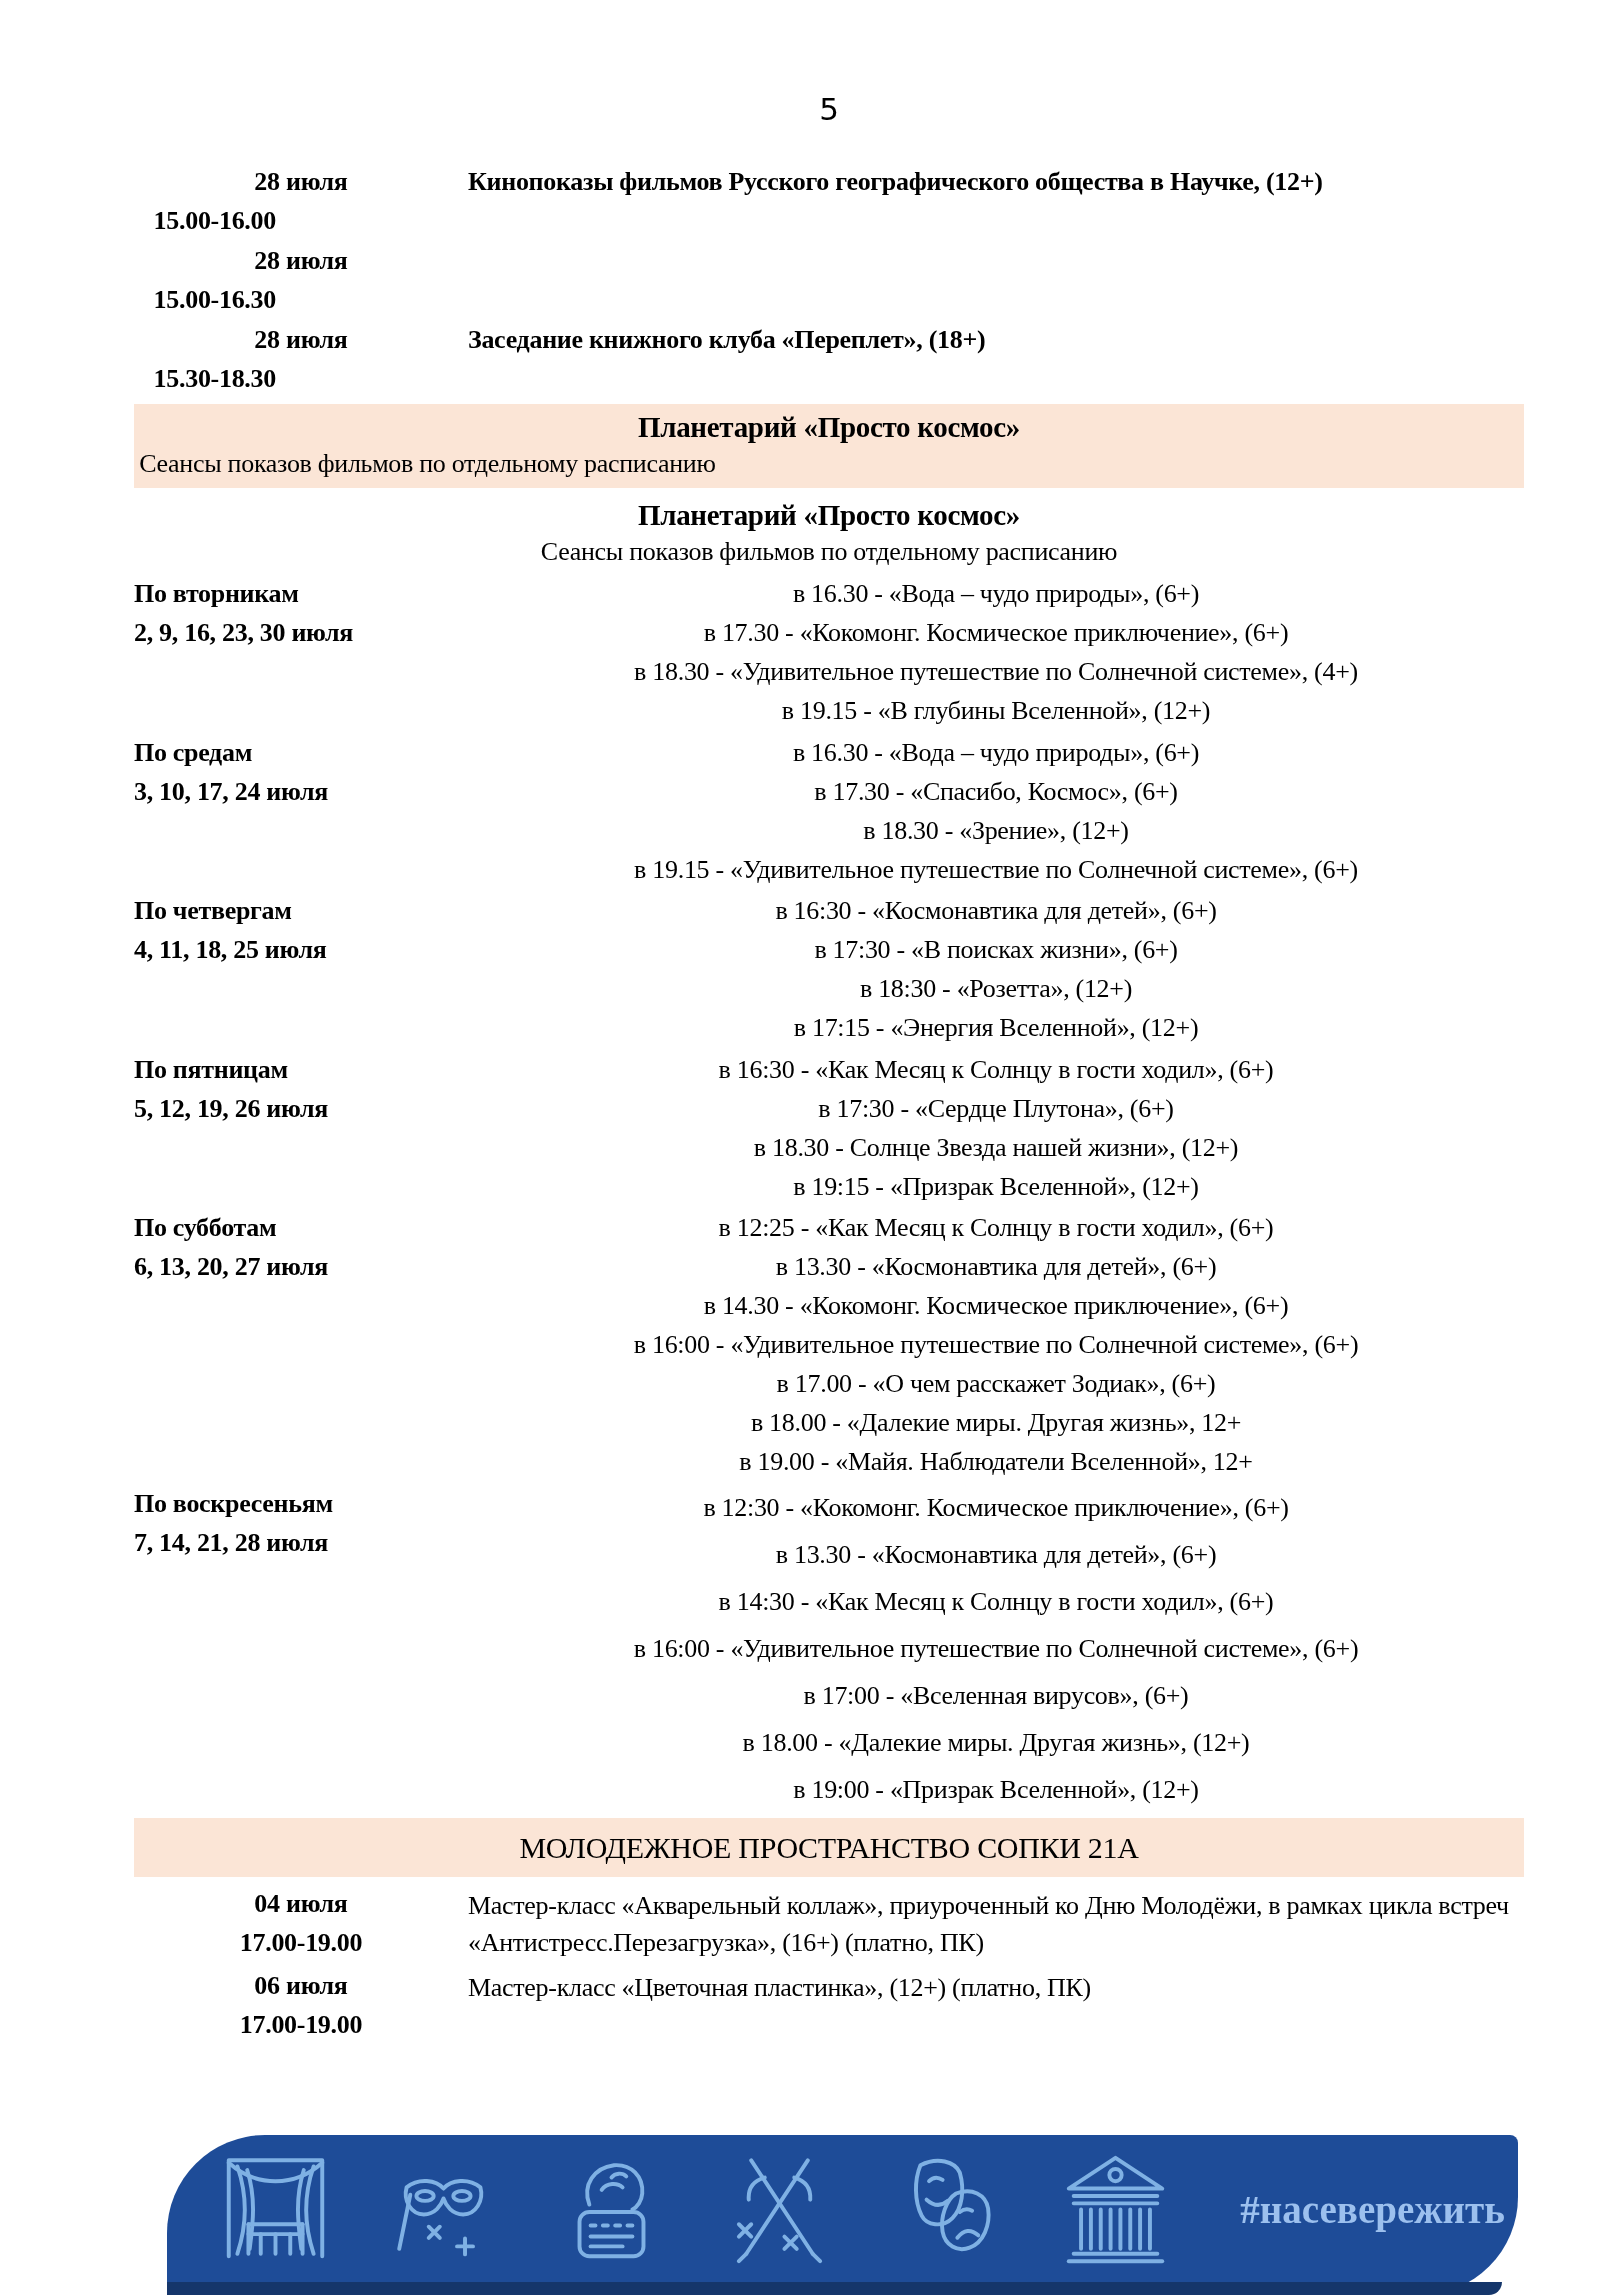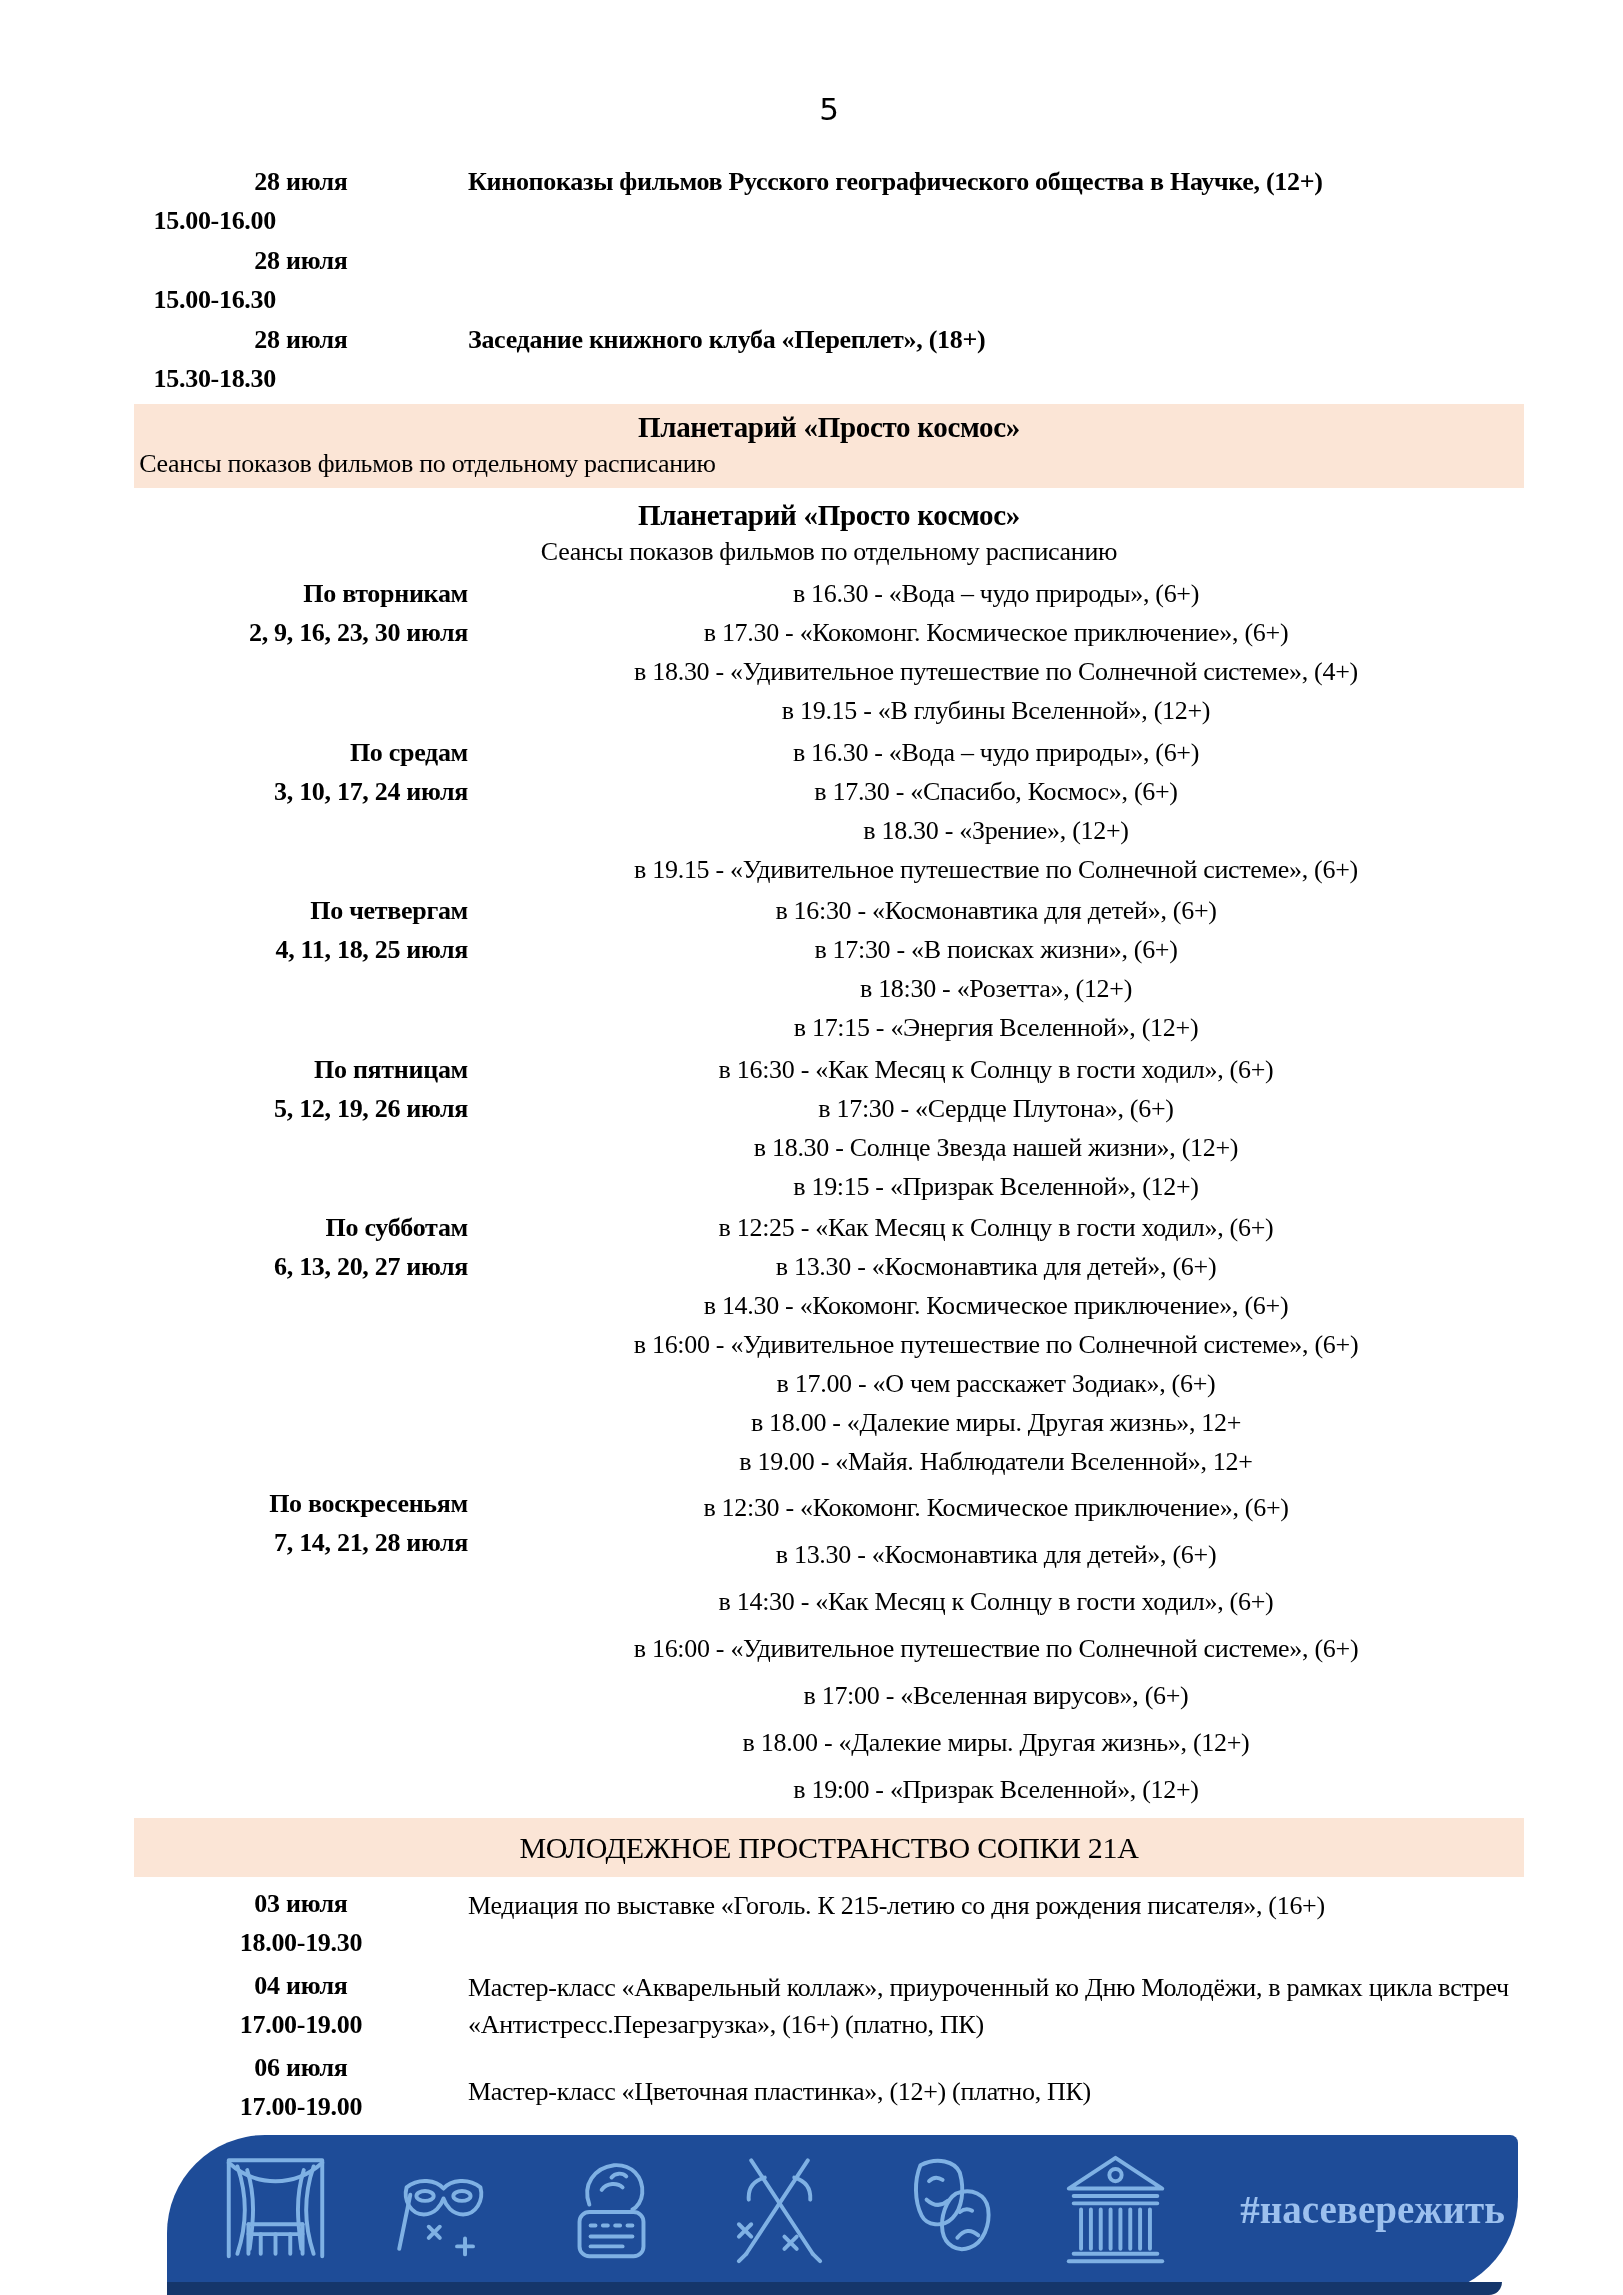--- a/index.html
+++ b/index.html
@@ -21,21 +21,21 @@
   .ev .desc{line-height:37px;padding-top:1.3px;font-weight:bold;}
   
   .band{background:#fbe5d6;margin-top:5.2px;padding:3.9px 5.2px 6.5px 5.2px;}
   .band-title{font-weight:bold;font-size:29px;text-align:center;line-height:38px;}
   .band-sub{font-size:26px;line-height:35px;}
   .center-block{margin:9.2px 0 5.2px 0;}
   .c-title{font-weight:bold;font-size:29px;text-align:center;line-height:37px;}
   .c-sub{font-size:26px;text-align:center;line-height:35px;}
   
   .sched-row{display:grid;grid-template-columns:334px 1fr;margin-bottom:2.6px;}
-  .sched-row .day{font-weight:bold;text-align:right;line-height:39px;}
+  .sched-row .day{font-weight:bold;text-align:left;line-height:39px;}
   .times{list-style:none;margin:0;padding:0;text-align:center;}
   .times li{line-height:39px;white-space:nowrap;}
   .sun .times li{line-height:47px;white-space:nowrap;}
   
   .youth-band{
     background:#fbe5d6;text-align:center;font-size:30px;
     padding:10.5px 0 11.8px 0;margin:5.2px 0 6.5px 0;line-height:37px;
   }
   .yev{display:grid;grid-template-columns:334px 1fr;min-height:82px;}
   .yev .date{font-weight:bold;text-align:center;line-height:39px;}
@@ -179,27 +179,20 @@
         <li>в 16:00  - «Удивительное путешествие по Солнечной системе», (6+)</li>
         <li>в 17:00 - «Вселенная вирусов», (6+)</li>
         <li>в 18.00 - «Далекие миры. Другая жизнь», (12+)</li>
         <li>в 19:00 - «Призрак Вселенной», (12+)</li>
       </ul>
   </section>
 
   <div class="youth-band">МОЛОДЕЖНОЕ ПРОСТРАНСТВО СОПКИ 21А</div>
 
   <div>
-      <div class="yev">
-      <div>
-        <div class="date">03 июля</div>
-        <div class="time">18.00-19.30</div>
-      </div>
-      <div class="desc">Медиация по выставке «Гоголь. К 215-летию со дня рождения писателя», (16+)</div>
-    </div>
       <div class="yev">
       <div>
         <div class="date">04 июля</div>
         <div class="time">17.00-19.00</div>
       </div>
       <div class="desc">Мастер-класс «Акварельный коллаж», приуроченный ко Дню Молодёжи, в рамках цикла встреч «Антистресс.Перезагрузка», (16+) (платно, ПК)</div>
     </div>
       <div class="yev">
       <div>
         <div class="date">06 июля</div>

